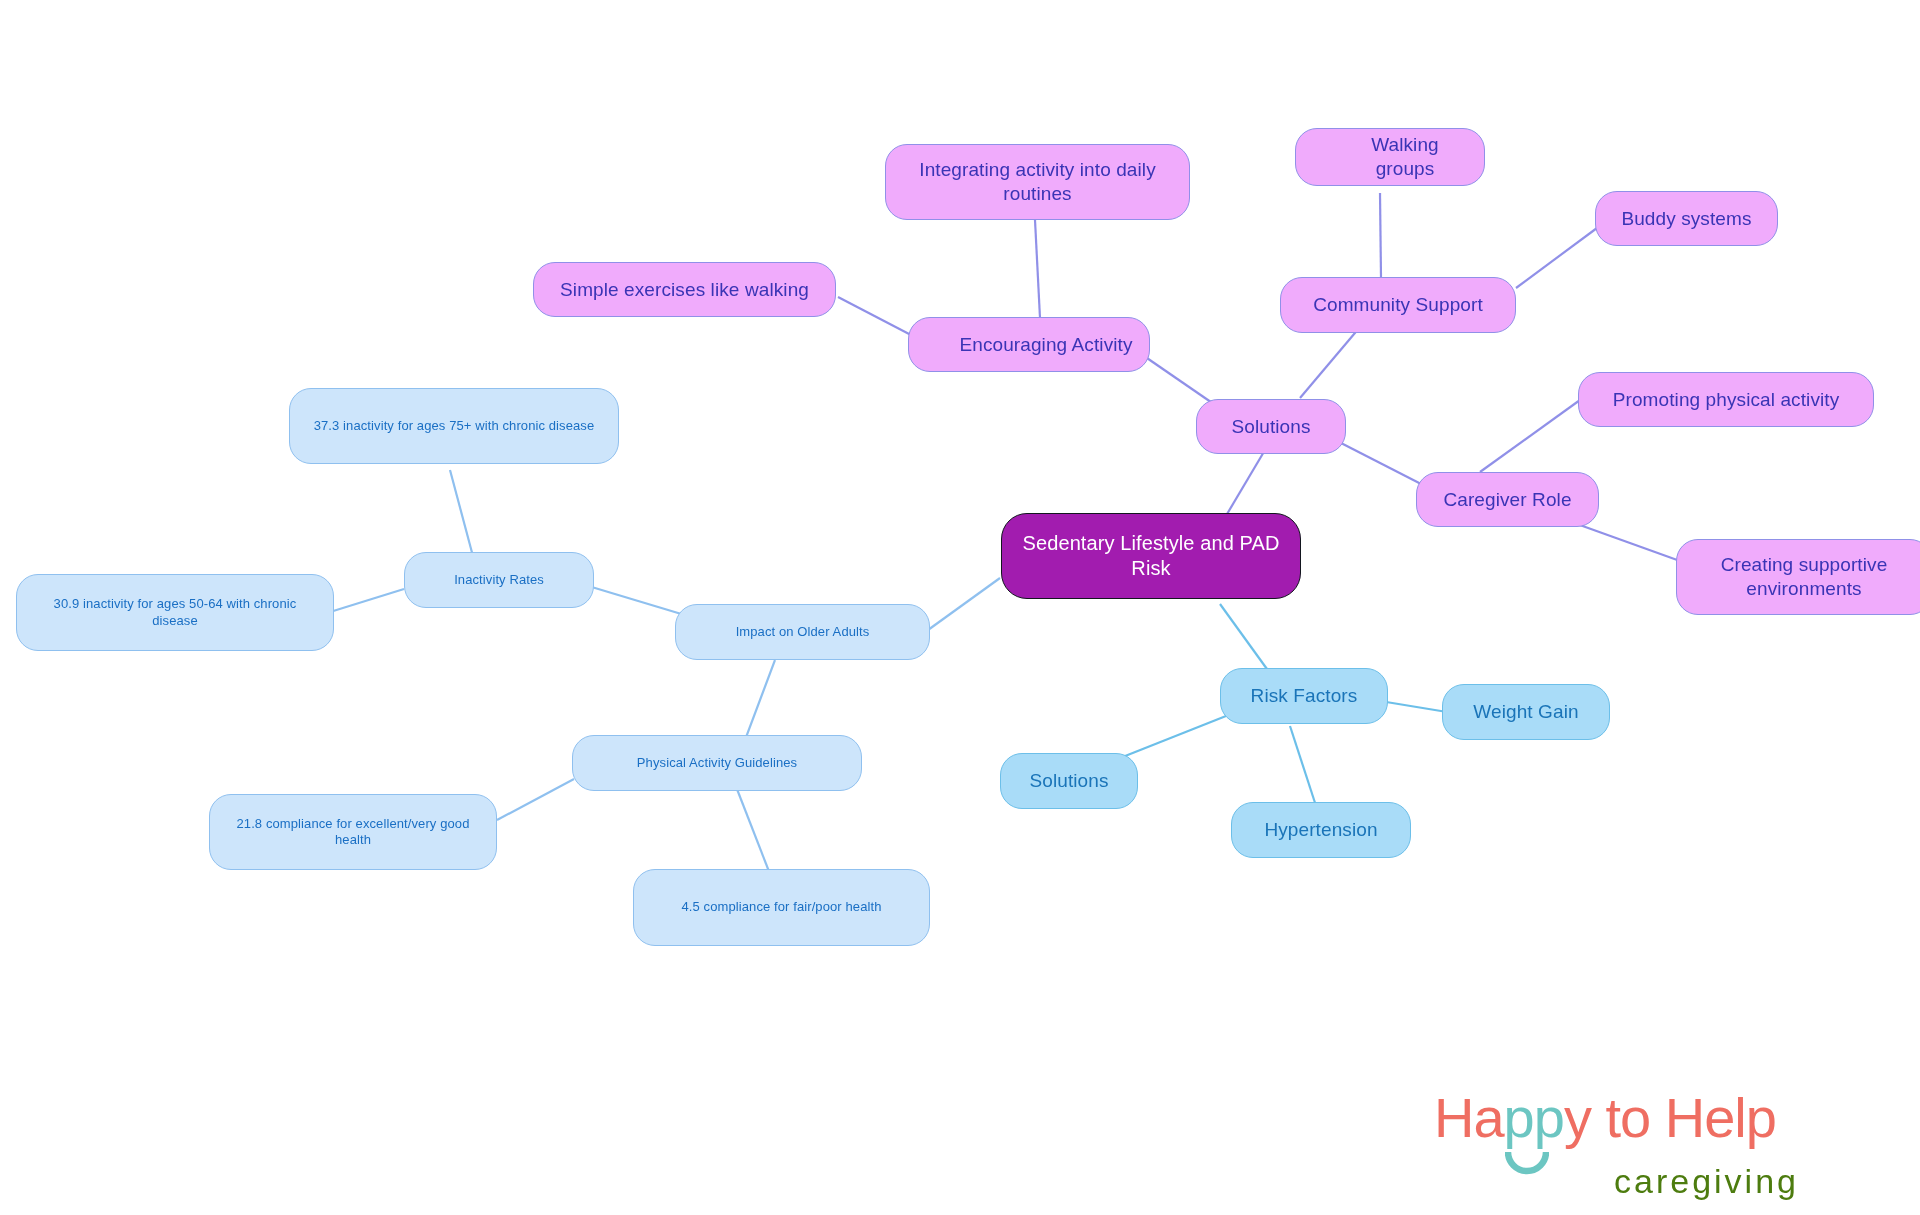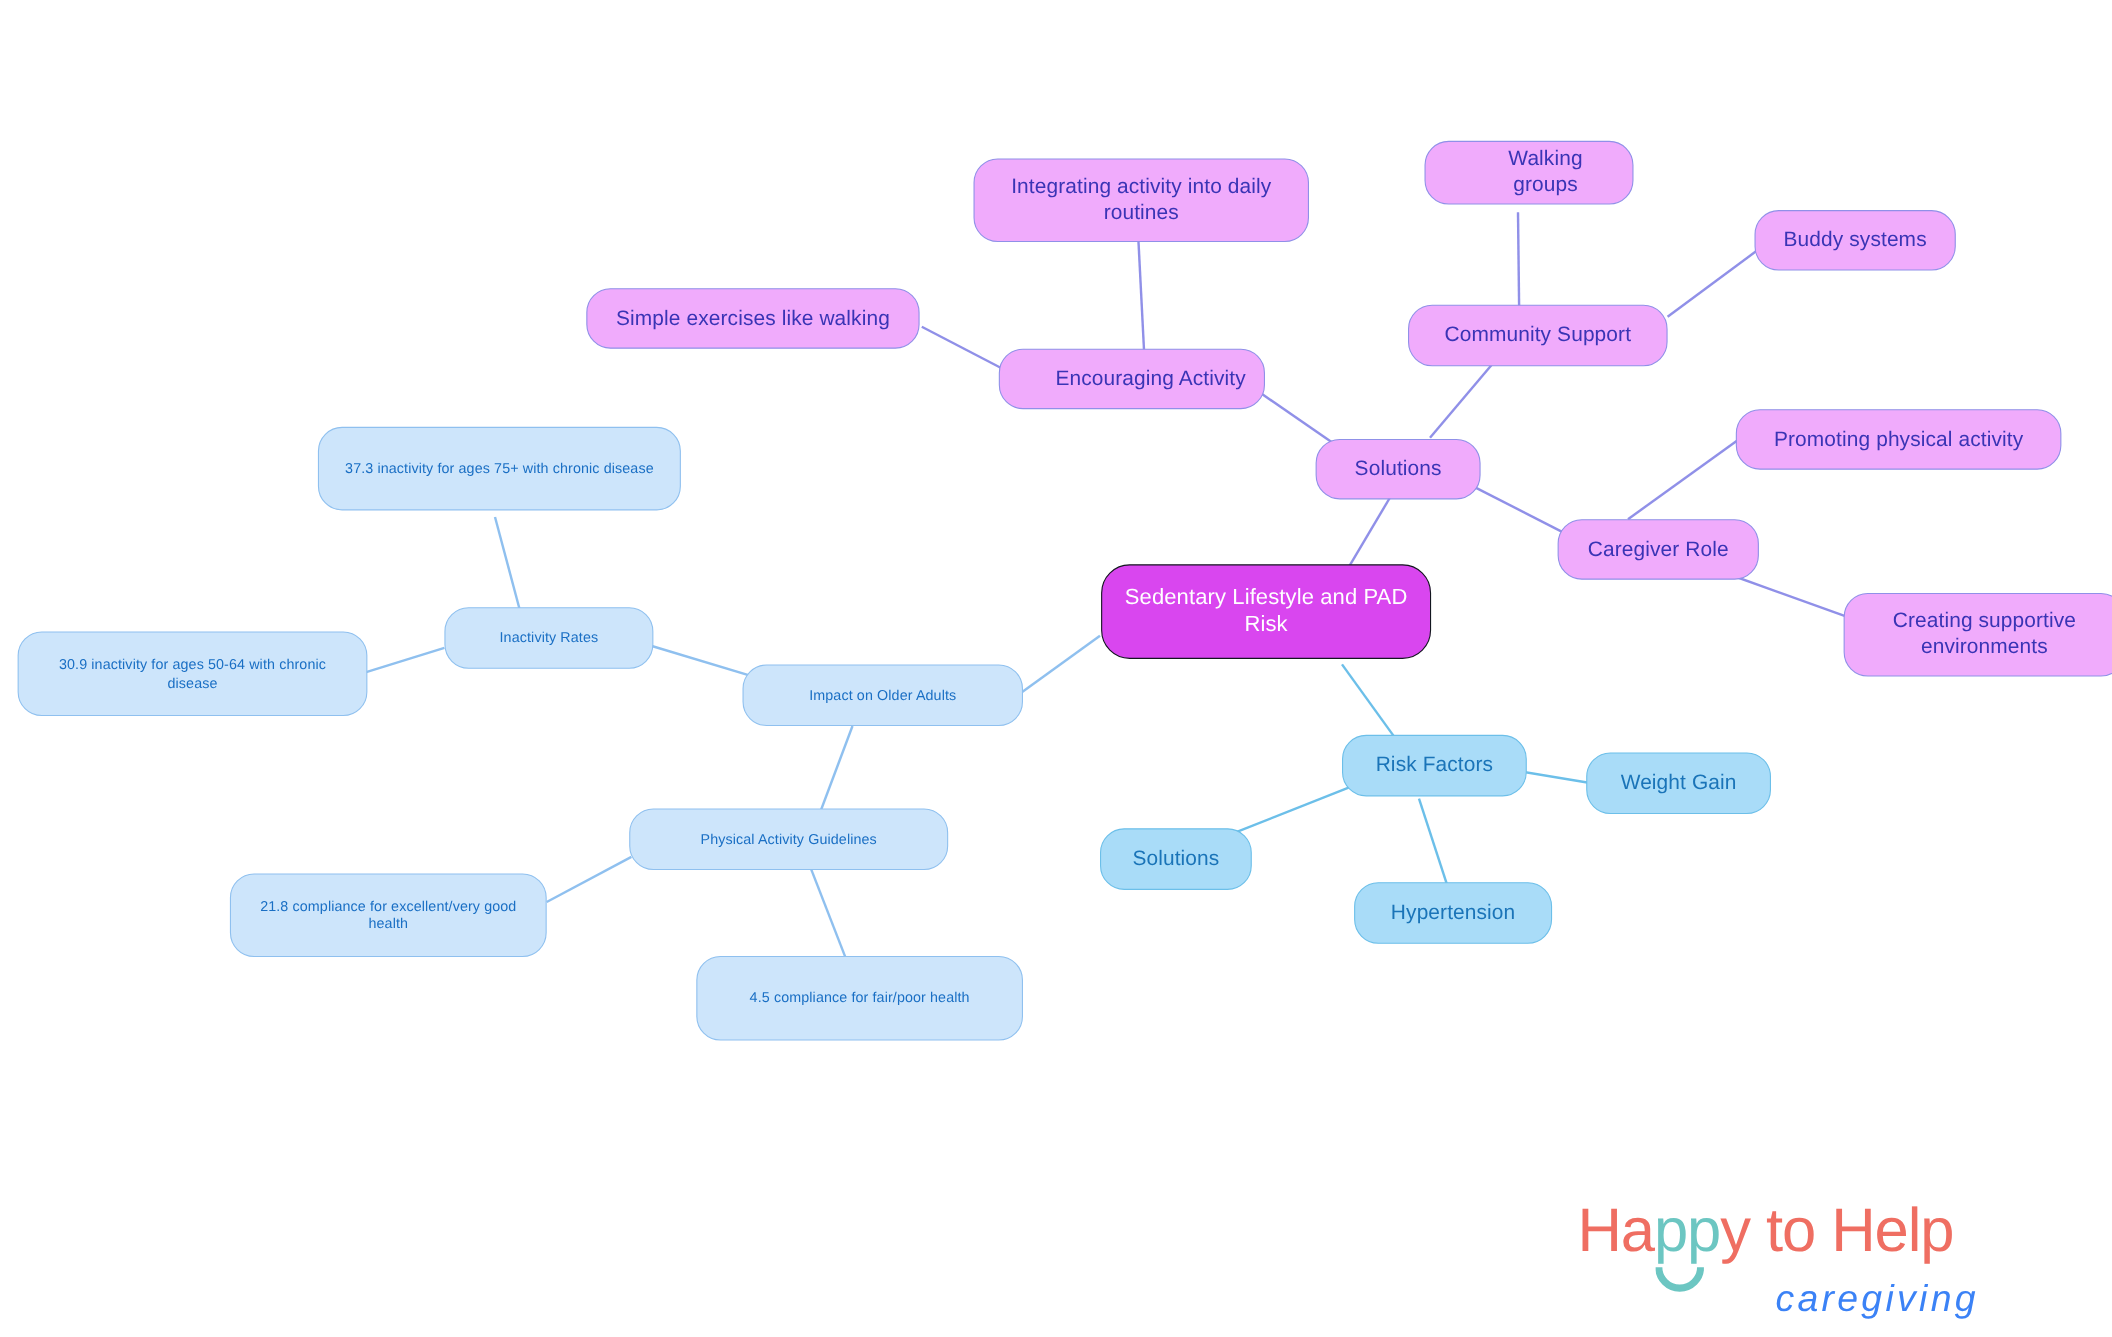--- a/index.html
+++ b/index.html
@@ -43,21 +43,21 @@
     border-radius: 22px;
     border-style: solid;
     border-width: 1.5px;
     padding: 6px 14px;
     line-height: 1.25;
     letter-spacing: 0.1px;
   }
 
   
   .node.root {
-    background: #d946ef;
+    background: #a21caf;
     border-color: #13161f;
     color: #ffffff;
     font-size: 20px;
     border-radius: 26px;
   }
 
   
   .node.purple {
     background: #f0abfc;
     border-color: #9090e8;
@@ -106,25 +106,24 @@
     left: 71px;
     top: 61px;
     width: 44px;
     height: 24px;
   }
   .logo-sub {
     position: absolute;
     left: 180px;
     top: 74px;
     font-size: 34px;
-    color: #3b82f6;
+    color: #4d7c0f;
     letter-spacing: 3px;
     line-height: 1;
     white-space: nowrap;
-    font-style: italic;
   }
 </style>
 </head>
 <body>
 
 <div id="mindmap-canvas">
 
   <svg id="edge-layer" viewBox="0 0 1920 1215">
 
     <line x1="1214" y1="536" x2="1265" y2="450" stroke="#9090e8" stroke-width="2.2"></line>

